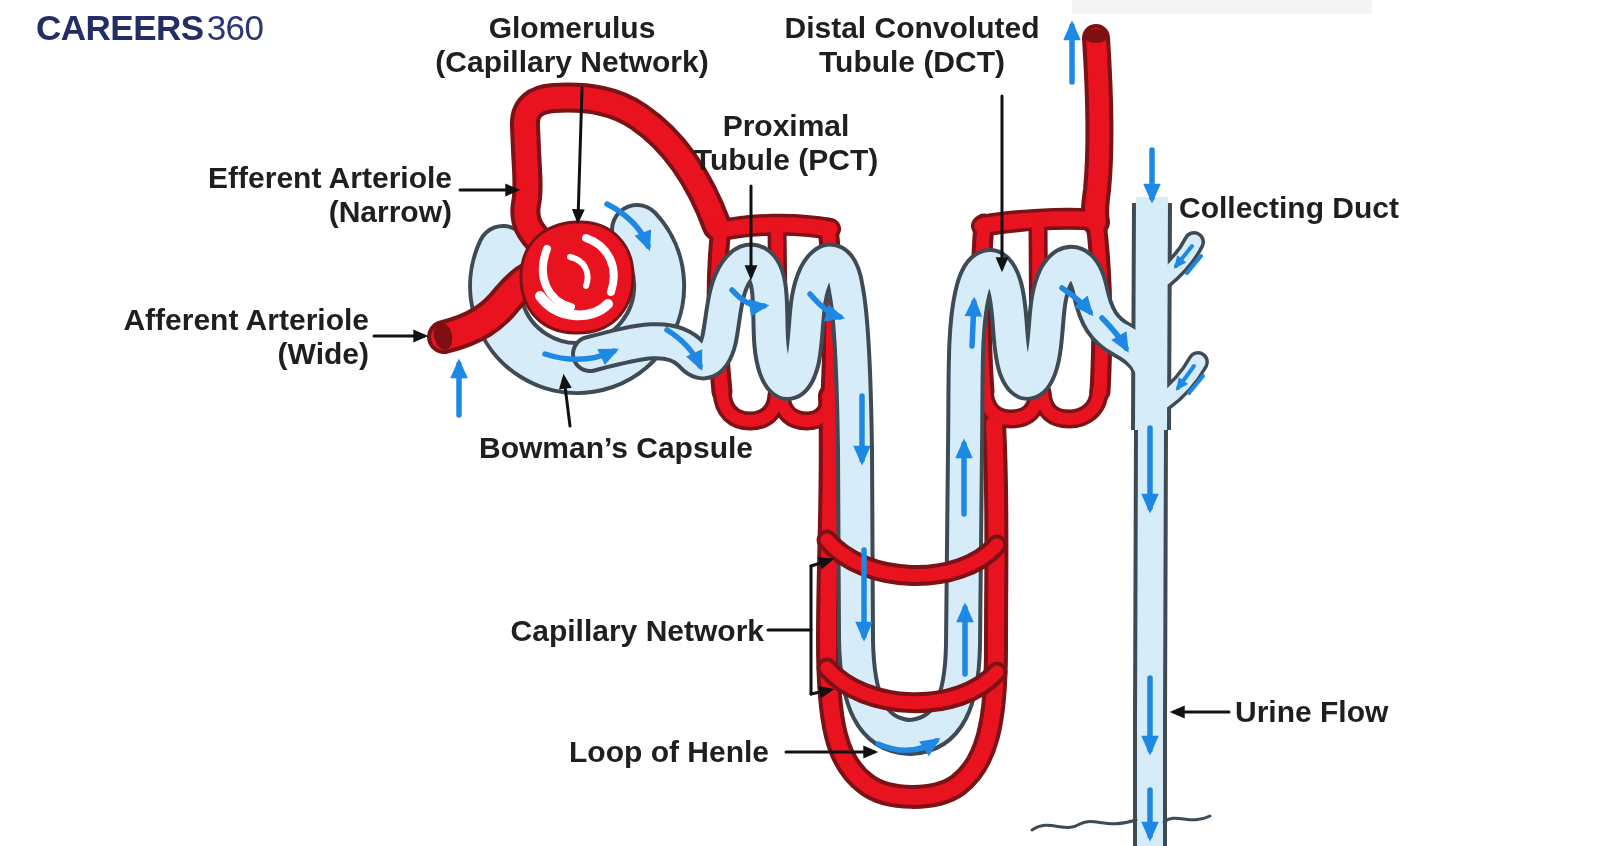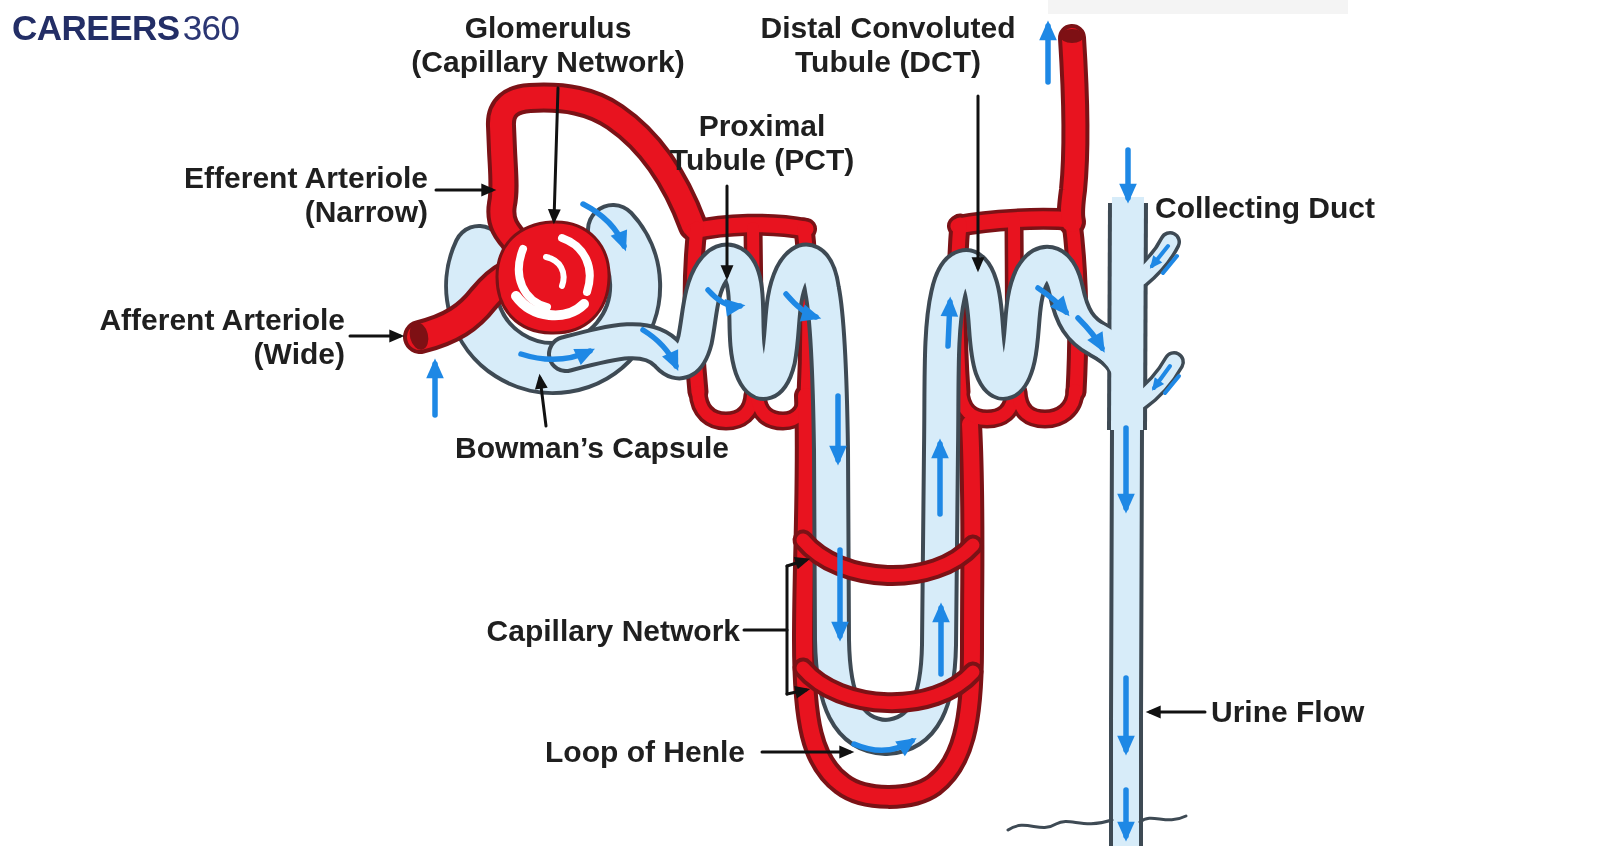--- a/index.html
+++ b/index.html
@@ -1,17 +1,17 @@
 <!DOCTYPE html>
 <html><head>
 <meta charset="utf-8">
 <style>
   html,body{margin:0;padding:0;background:#ffffff;}
   body{width:1598px;height:846px;overflow:hidden;font-family:"Liberation Sans",sans-serif;}
-  .stage{position:relative;width:1348px;height:846px;background:#ffffff;}
+  .stage{position:relative;width:1348px;height:846px;background:#ffffff;margin-left:24px;}
   .gray-strip{position:absolute;top:0;right:0;width:300px;height:14px;background:#ededed;opacity:.6;}
   .logo{position:absolute;top:8px;left:12px;font-size:35px;line-height:40px;letter-spacing:-0.5px;white-space:nowrap;}
   .logo .b1{font-weight:bold;color:#232e66;}
   .logo .b2{font-weight:400;color:#2b3673;margin-left:3px;}
   svg{position:absolute;top:0;left:0;}
   svg text{font-family:"Liberation Sans",sans-serif;font-weight:bold;font-size:30px;fill:#1f1f1f;}
 </style>
 </head>
 <body>
 

